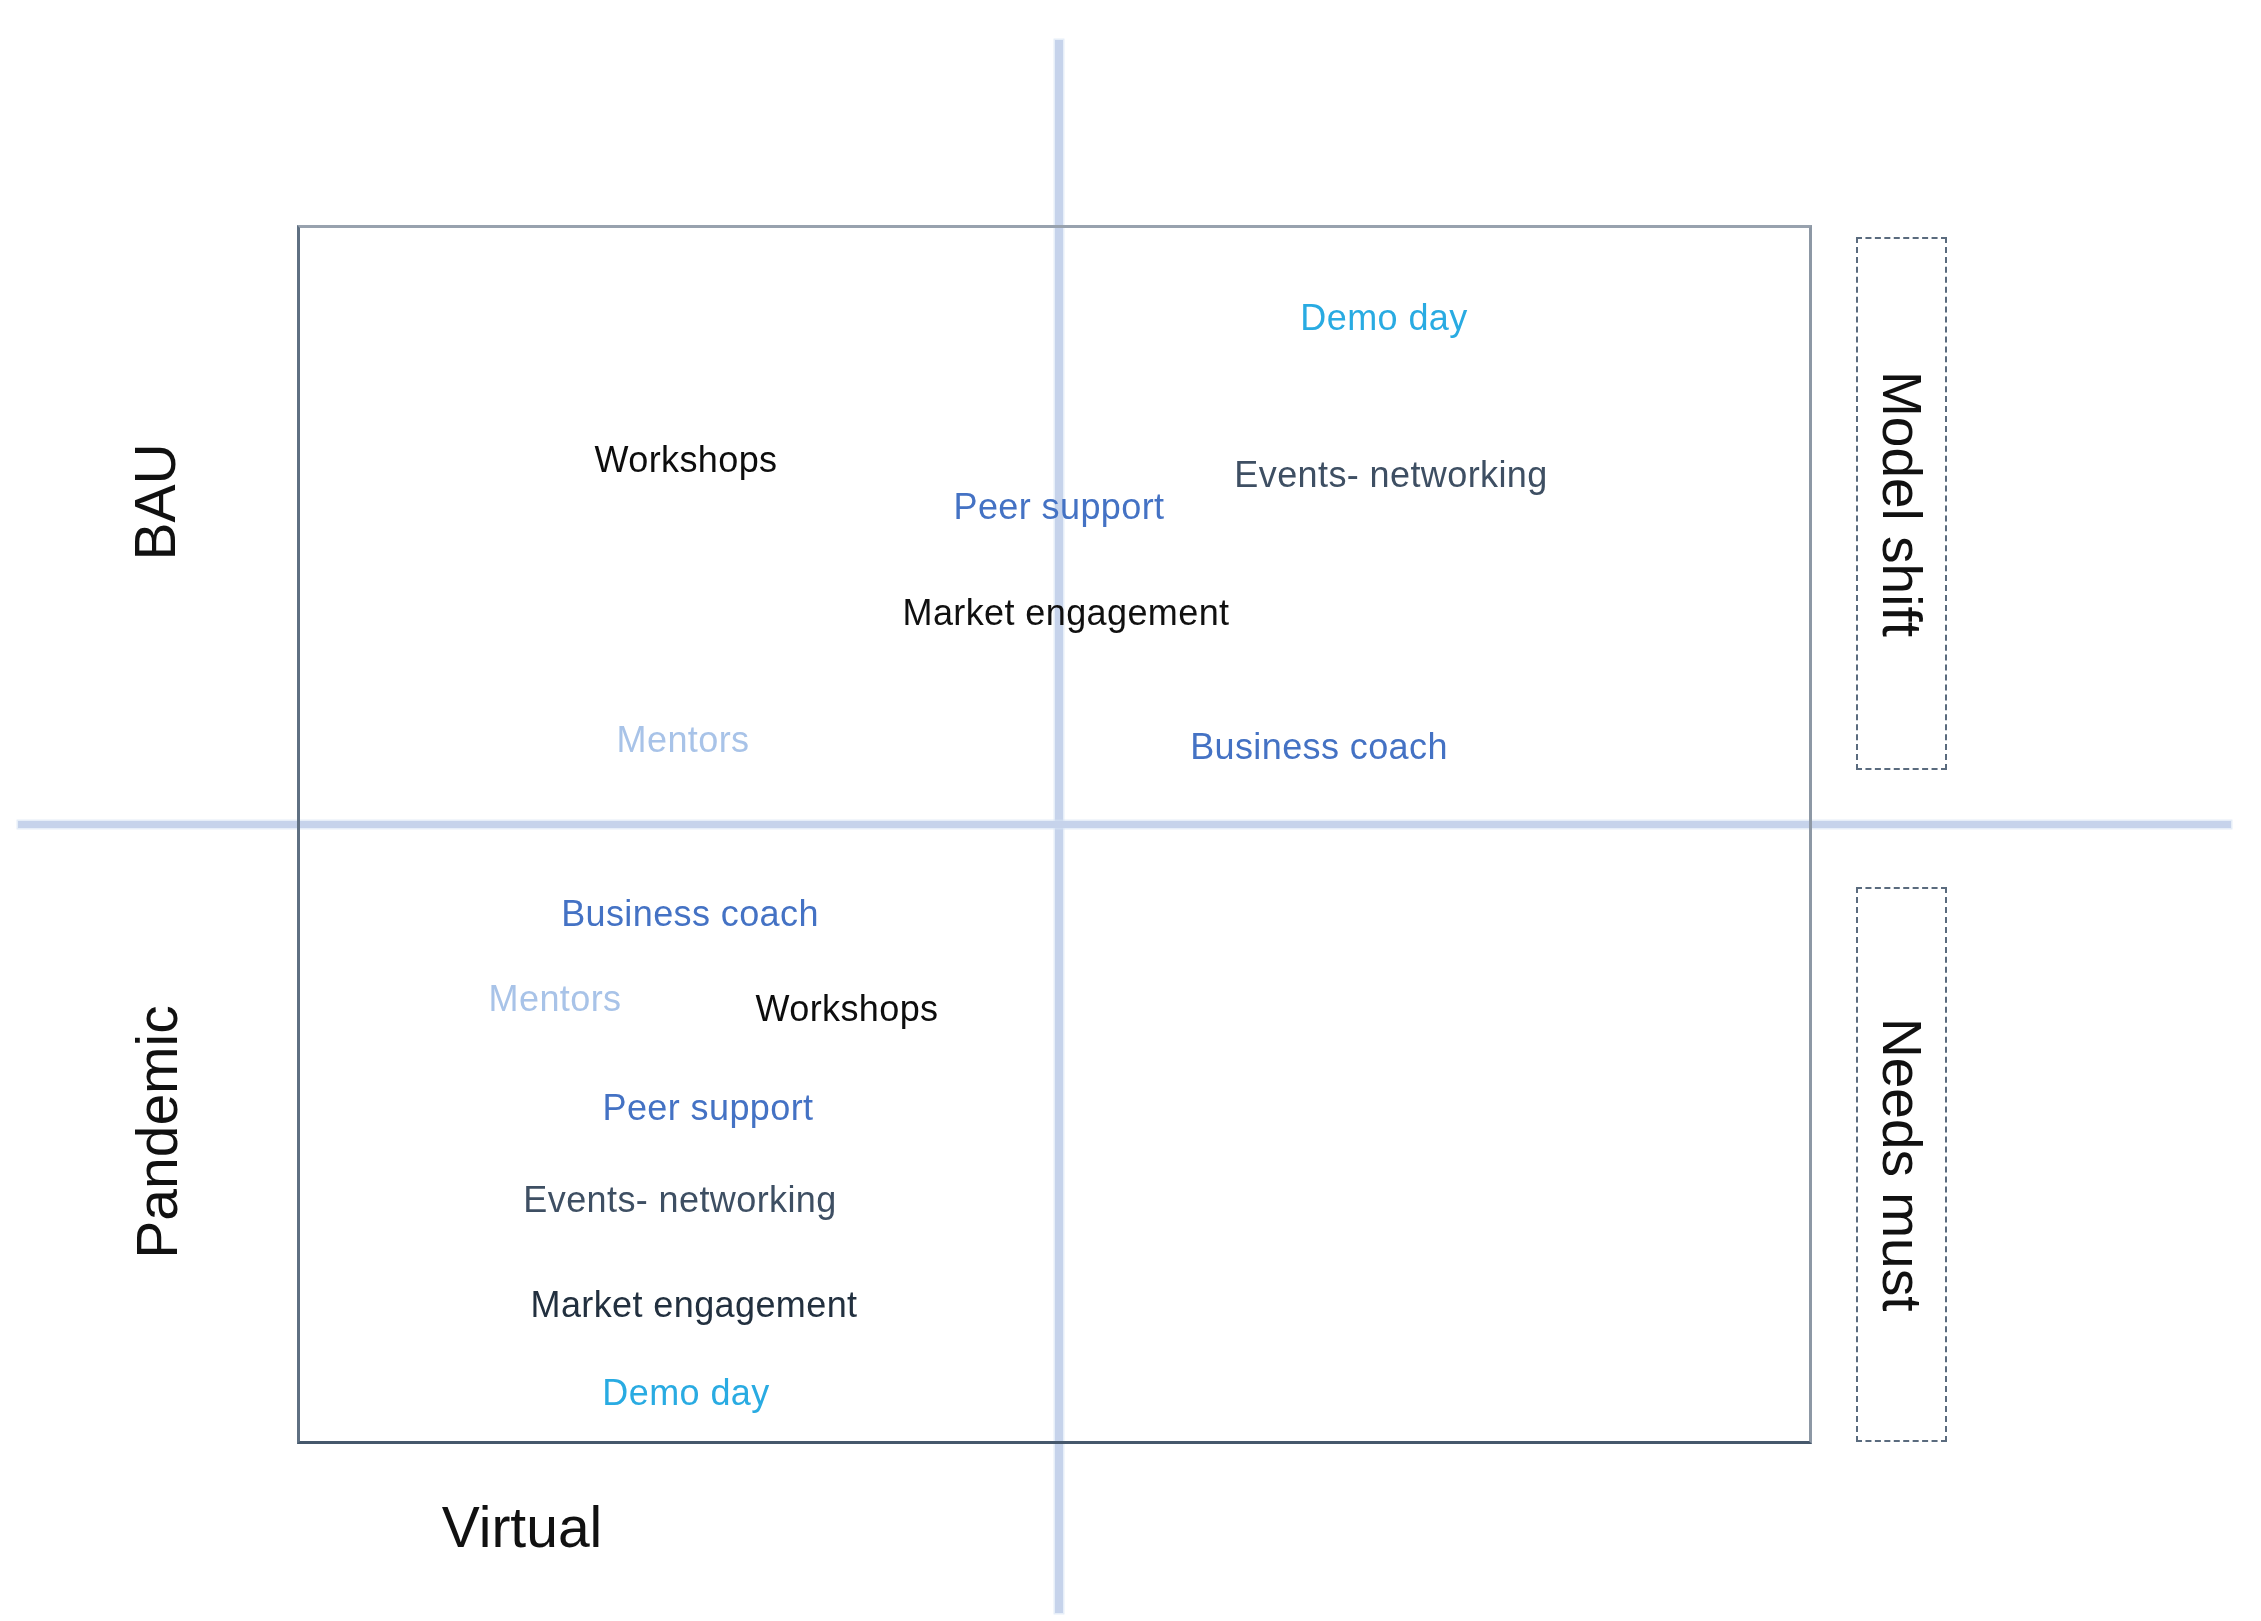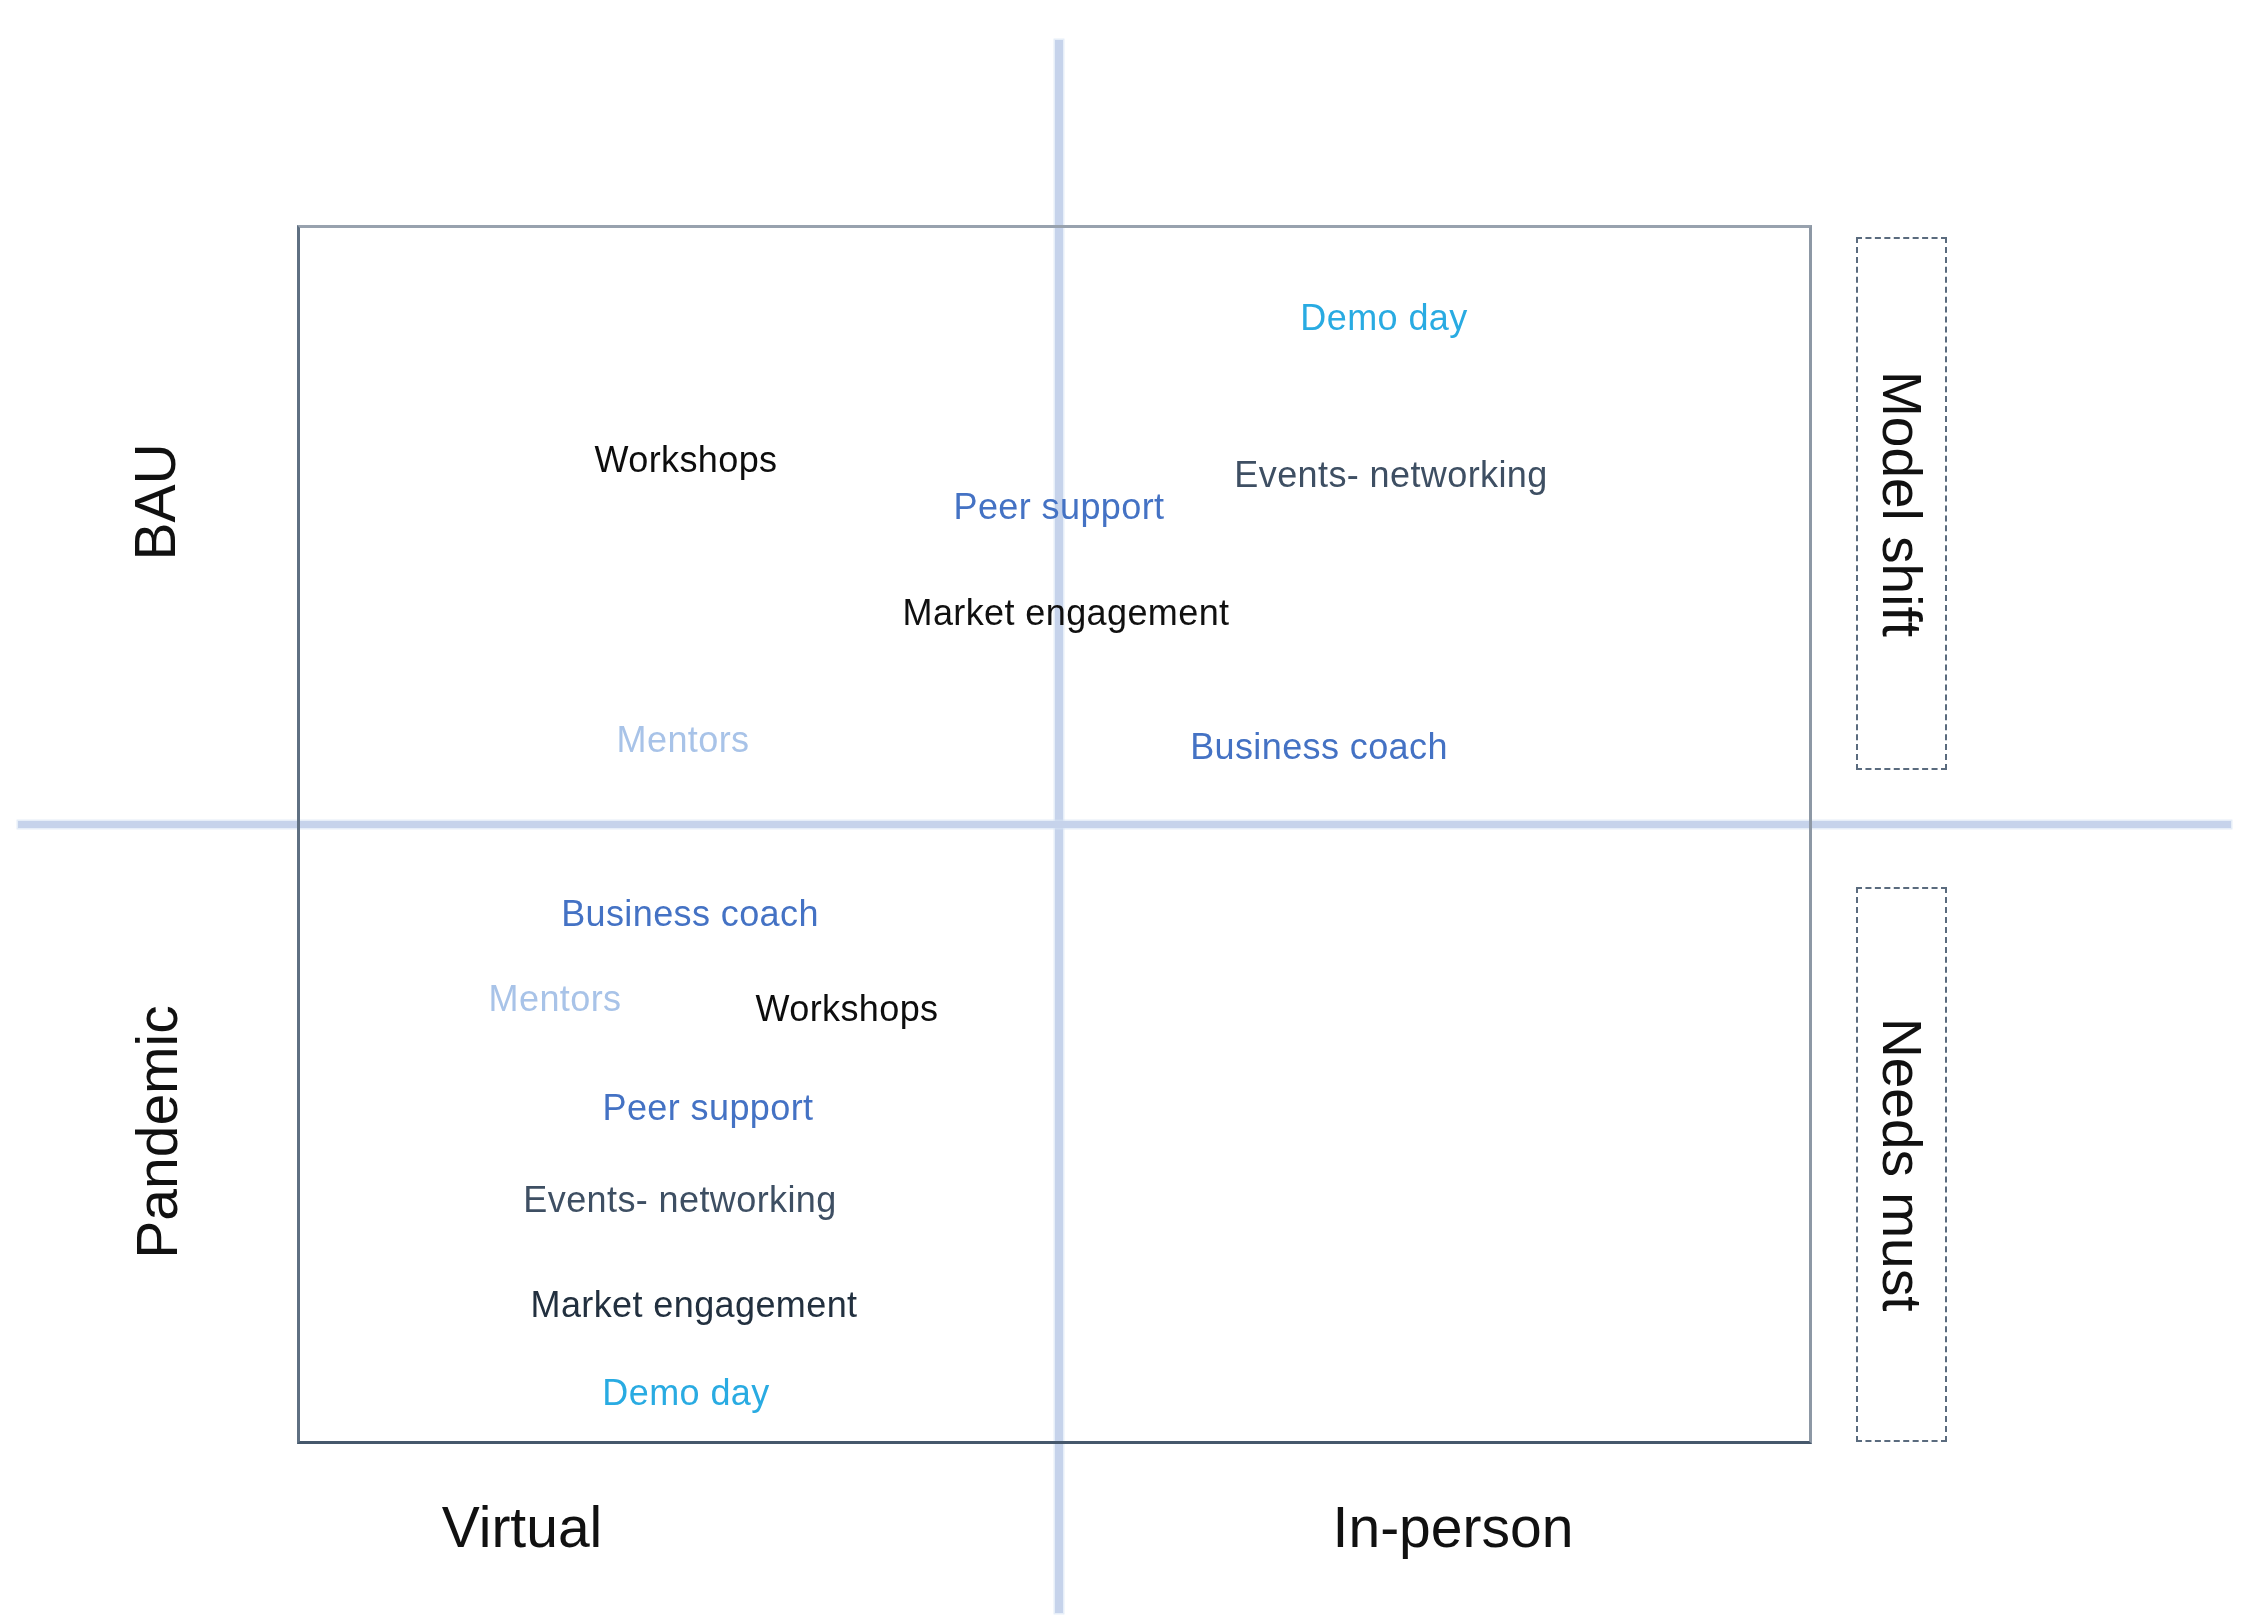--- a/index.html
+++ b/index.html
@@ -56,21 +56,20 @@
 
   <div id="v-axis" class="axis-line"></div>
   <div id="h-axis" class="axis-line"></div>
 
   <div class="matrix-box"></div>
 
   <div class="yaxis-label" style="left:155px;top:502px;">BAU</div>
   <div class="yaxis-label" style="left:157px;top:1132px;">Pandemic</div>
 
   <div class="xaxis-label" style="left:522px;top:1527px;">Virtual</div>
-  <div class="xaxis-label" style="left:1453px;top:1527px;">In-person</div>
 
   <div id="model-shift-box" class="dashed-box">
     <span class="vtext-cw">Model shift</span>
   </div>
   <div id="needs-must-box" class="dashed-box">
     <span class="vtext-cw">Needs must</span>
   </div>
 
   <div id="items-layer">
       <div class="item" style="left: 1384px; top: 318px; color: rgb(41, 171, 226);">Demo day</div>

